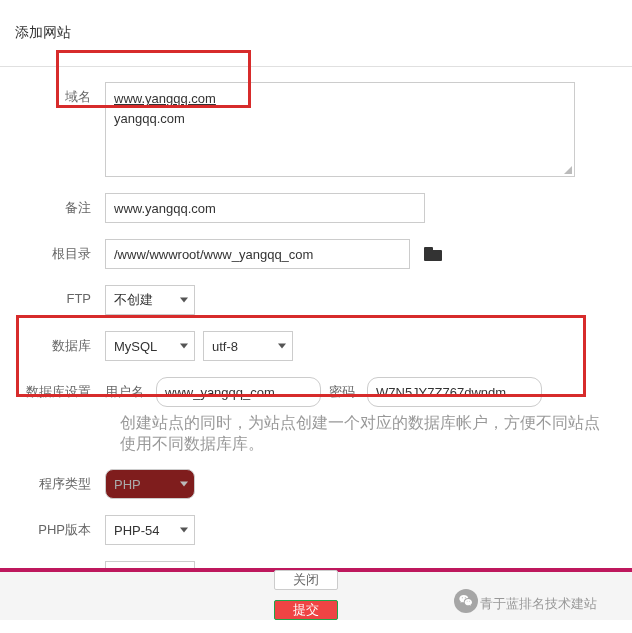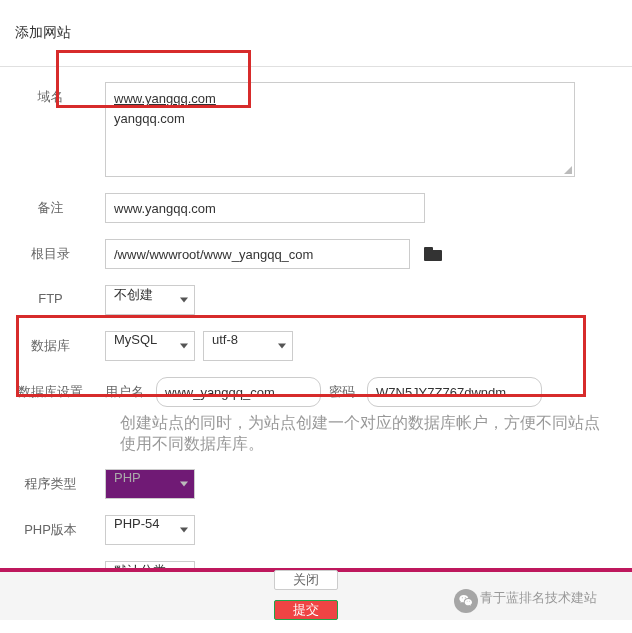--- a/index.html
+++ b/index.html
@@ -23,21 +23,21 @@
     padding: 15px 30px 10px 10px;
   }
   .row {
     display: flex;
     align-items: flex-start;
     margin-bottom: 16px;
     position: relative;
   }
   .lbl {
     width: 95px;
-    text-align: center;
+    text-align: right;
     padding-right: 14px;
     padding-top: 6px;
     color: #666;
     flex-shrink: 0;
   }
   .ctrl {
     flex: 1;
     display: flex;
     align-items: center;
     gap: 8px;
@@ -73,23 +73,24 @@
   .w300 { width: 305px; }
   .select {
     border: 1px solid #ccc;
     height: 30px;
     padding: 0 24px 0 8px;
     font-size: 13px;
     color: #333;
     background: #fff;
     position: relative;
     display: inline-flex;
+    align-items: center;
     min-width: 90px;
   }
-  .select.disabled { background:#701a75; color:#aaa; }
+  .select.disabled { background:#7f1d1d; color:#aaa;border-radius:8px; }
   .select .caret {
     position: absolute; right: 6px; top: 50%; transform: translateY(-50%);
     width: 0; height: 0;
     border-left: 4px solid transparent;
     border-right: 4px solid transparent;
     border-top: 5px solid #555;
   }
   .select.disabled .caret { border-top-color:#bbb; }
   .folder-icon {
     width: 18px; height: 14px;
@@ -170,21 +171,21 @@
     background: #ef4444;
     border-color: #1fa54a;
     color: #fff;
     font-family: Liberation Serif, serif;
   }
   .wechat-overlay {
     position: absolute;
     bottom: 20px;
     right: 35px;
     display: flex;
-    align-items: flex-start;
+    align-items: flex-end;
     gap: 2px;
     opacity: 0.85;
     pointer-events: none;
     z-index: 10;
   }
   .wechat-icon {
     width: 24px; height: 24px;
     border-radius: 50%;
     background: #999;
     display:flex; align-items:center; justify-content:center;

